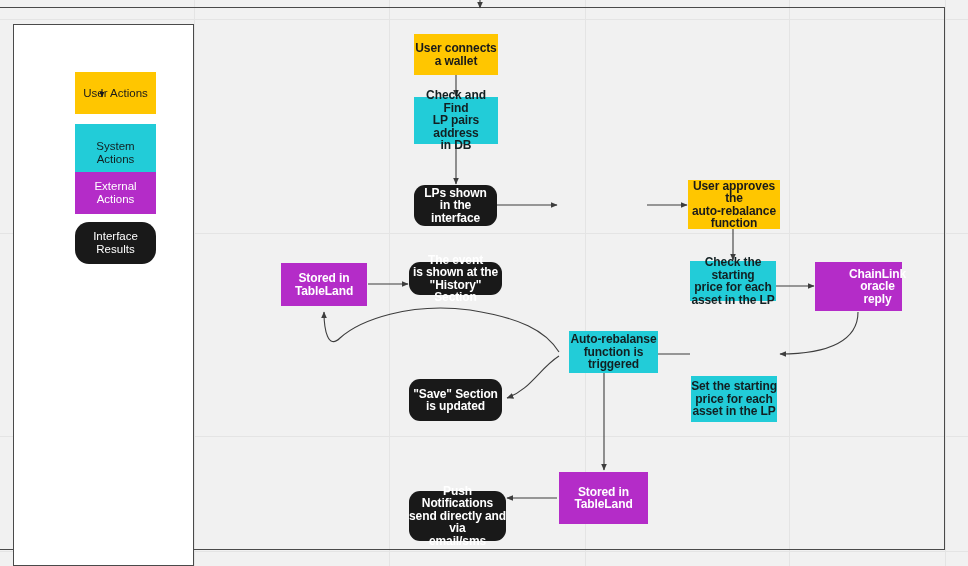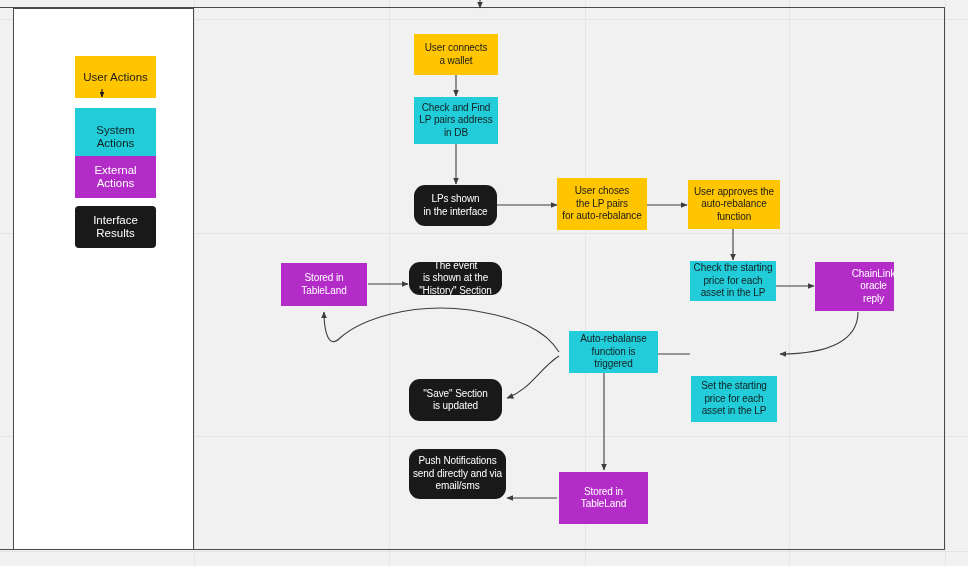--- a/index.html
+++ b/index.html
@@ -50,21 +50,21 @@
     border: 1.5px solid #4a4a4a;
     border-left: none;
     box-sizing: border-box;
     background: transparent;
     pointer-events: none;
   }
   
   .legend-panel {
     position: absolute;
     left: 13px;
-    top: 8px;
+    top: 24px;
     width: 181px;
     height: 542px;
     background: #ffffff;
     border: 1.5px solid #4a4a4a;
     box-sizing: border-box;
   }
   .legend-box {
     position: absolute;
     left: 61px;
     width: 81px;
@@ -83,23 +83,24 @@
     height: 566px;
     pointer-events: none;
   }
   .node {
     position: absolute;
     display: flex;
     align-items: center;
     justify-content: center;
     text-align: center;
     box-sizing: border-box;
-    font-size: 10px;
+    font-size: 12px;
     line-height: 12.5px;
     letter-spacing: -0.1px;
+    font-weight: bold;
   }
   .n-yellow { background: #FFC600; color: #1a1a1a; }
   .n-cyan   { background: #22CCD8; color: #122022; }
   .n-magenta{ background: #B42CC8; color: #ffffff; }
   .n-black  { background: #191919; color: #ffffff; border-radius: 11px; }
 </style>
 </head>
 <body>
 
 <div id="canvas">
@@ -127,21 +128,21 @@
         <span>System</span><br>
         <span>Actions</span>
       </span>
     </div>
     <div class="legend-box" style="top:147px;height:42px;background:#B42CC8;color:#ffffff;">
       <span>
         <span>External</span><br>
         <span>Actions</span>
       </span>
     </div>
-    <div class="legend-box" style="top:197px;height:42px;background:#191919;color:#ffffff;border-radius:4px;">
+    <div class="legend-box" style="top:197px;height:42px;background:#191919;color:#ffffff;border-radius:14px;">
       <span>
         <span>Interface</span><br>
         <span>Results</span>
       </span>
     </div>
   </div>
 
   <svg class="svg-layer" viewBox="0 0 968 566">
     <defs>
       <marker id="arrowhead" markerWidth="7" markerHeight="6" refX="6.4" refY="3" orient="auto" markerUnits="userSpaceOnUse">
@@ -200,45 +201,38 @@
   </div>
 
   <div class="node n-cyan" style="left:414px;top:97px;width:84px;height:47px;">
     <span>
       <span>Check and Find</span><br>
       <span>LP pairs address</span><br>
       <span>in DB</span>
     </span>
   </div>
 
-  <div class="node n-yellow" style="left:557px;top:178px;width:90px;height:52px;">
-    <span>
-      <span>User choses</span><br>
-      <span>the LP pairs</span><br>
-      <span>for auto-rebalance</span>
-    </span>
-  </div>
 
   <div class="node n-yellow" style="left:688px;top:180px;width:92px;height:49px;">
     <span>
       <span>User approves the</span><br>
       <span>auto-rebalance</span><br>
       <span>function</span>
     </span>
   </div>
 
   <div class="node n-cyan" style="left:690px;top:261px;width:86px;height:40px;">
     <span>
       <span>Check the starting</span><br>
       <span>price for each</span><br>
       <span>asset in the LP</span>
     </span>
   </div>
 
-  <div class="node n-magenta" style="left:815px;top:262px;width:79px;height:49px;padding-left:38px;">
+  <div class="node n-magenta" style="left:815px;top:262px;width:87px;height:49px;padding-left:38px;">
     <span>
       <span>ChainLink oracle</span><br>
       <span>reply</span>
     </span>
   </div>
 
   <div class="node n-cyan" style="left:691px;top:331px;width:86px;height:46px;margin-top:45px;">
     <span>
       <span>Set the starting</span><br>
       <span>price for each</span><br>
@@ -276,21 +270,21 @@
     </span>
   </div>
 
   <div class="node n-magenta" style="left:559px;top:472px;width:89px;height:52px;">
     <span>
       <span>Stored in</span><br>
       <span>TableLand</span>
     </span>
   </div>
 
-  <div class="node n-black" style="left:409px;top:449px;width:97px;height:50px;">
+  <div class="node n-black" style="left:409px;top:491px;width:97px;height:50px;">
     <span>
       <span>Push Notifications</span><br>
       <span>send directly and via</span><br>
       <span>email/sms</span>
     </span>
   </div>
 
 </div>
 
 </body></html>

